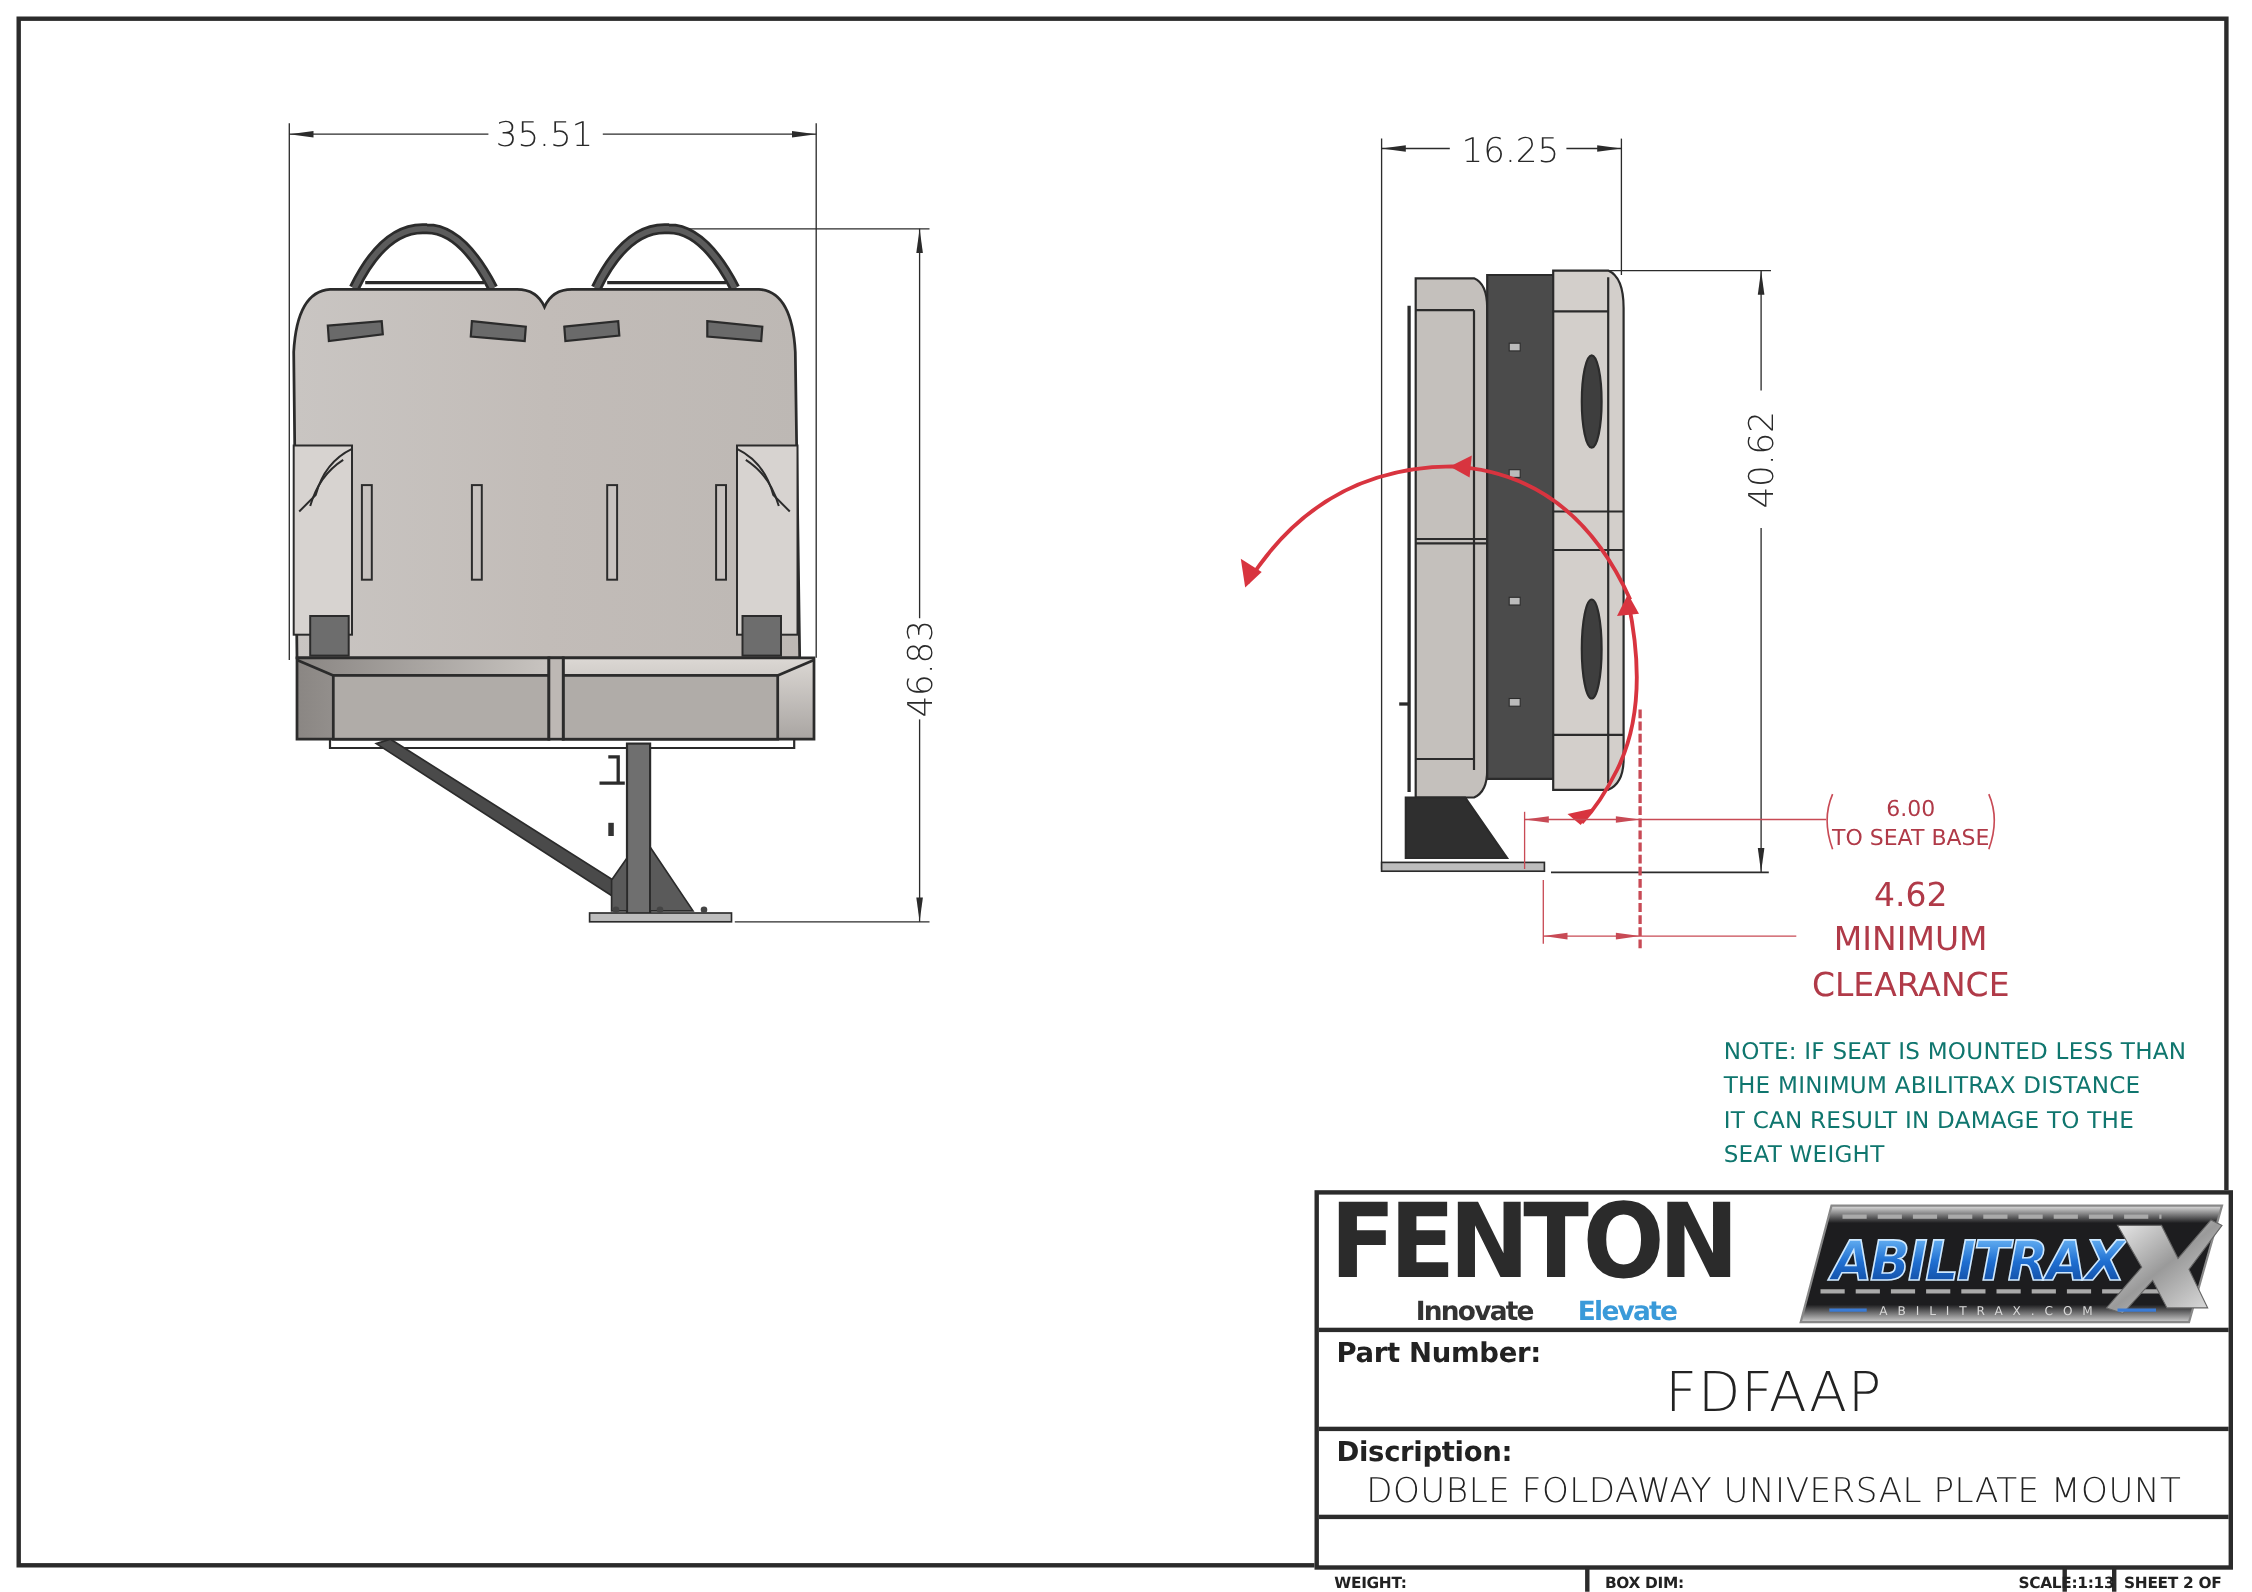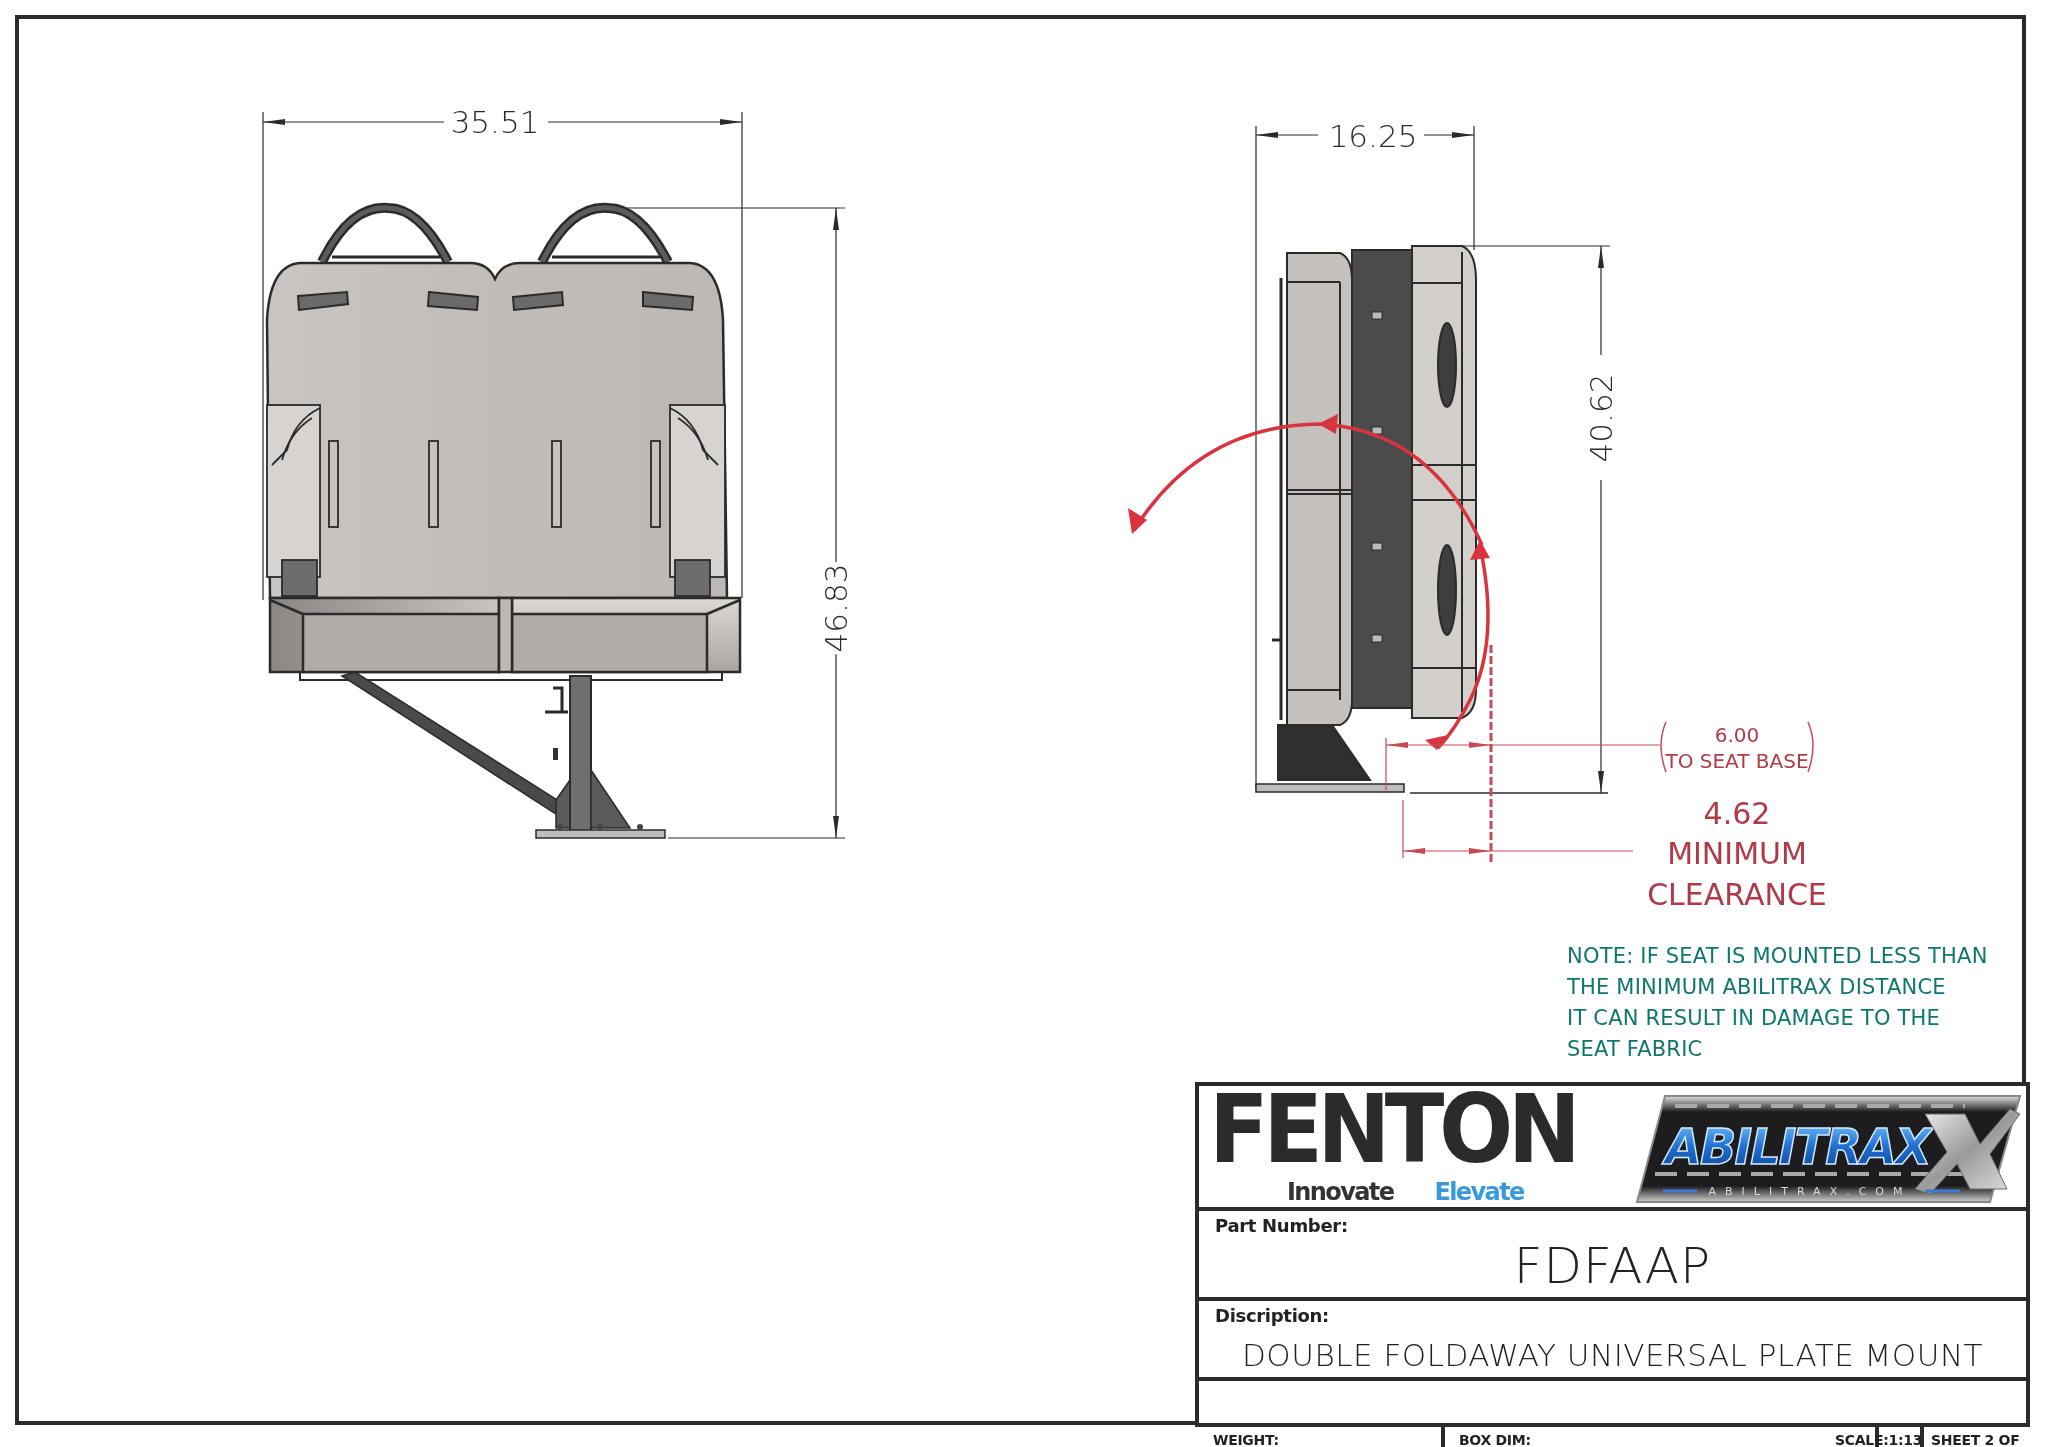--- a/index.html
+++ b/index.html
@@ -17,21 +17,21 @@
 
   
   .tb { position:absolute; left:1195px; top:1082px; width:835px; height:345px;
         border:4px solid #2b2b2b; box-sizing:border-box; background:#fff; }
   .tb-row { position:absolute; left:0; right:0; border-bottom:4px solid #2b2b2b; box-sizing:border-box;padding-left:24px; }
   .tb-logos { top:0; height:125px; }
   .tb-part { top:125px; height:90px; }
   .tb-desc { top:215px; height:80px; }
   .tb-foot { top:311px; height:30px; border-bottom:none; }
   .tb-label { position:absolute; left:16px; top:4px; font-family:"DejaVu Sans", sans-serif;
-              font-weight:bold; font-size:18px; color:#222; letter-spacing:-0.3px; }
+              font-weight:bold; font-size:25px; color:#222; letter-spacing:-0.3px; }
   .tb-value { position:absolute; left:0; right:0; text-align:center;
               font-family:"DejaVu Sans", sans-serif; font-weight:300; color:#222; }
   .tb-part .tb-value { top:26px; font-size:50px; letter-spacing:1px; }
   .tb-desc .tb-value { top:36px; font-size:31px; letter-spacing:0.5px; }
   .cell { position:absolute; top:0; height:30px; box-sizing:border-box;
           font-family:"DejaVu Sans", sans-serif; font-weight:bold; font-size:14px;
           line-height:30px; padding-left:14px; color:#222; letter-spacing:-0.3px;margin-top:28px; }
   .cell.b { border-right:4px solid #2b2b2b; }
 
   .fenton { position:absolute; left:10px; top:4px; width:375px; height:80px;
@@ -246,21 +246,21 @@
   <text class="redtxt" x="1737" y="768" font-size="20" text-anchor="middle">TO SEAT BASE</text>
   <text class="redtxt" x="1737" y="824" font-size="30" text-anchor="middle">4.62</text>
   <text class="redtxt" x="1737" y="864" font-size="30" text-anchor="middle">MINIMUM</text>
   <text class="redtxt" x="1737" y="905" font-size="30" text-anchor="middle">CLEARANCE</text>
 </svg>
 
 <div class="note">
   <div>NOTE: IF SEAT IS MOUNTED LESS THAN</div>
   <div>THE MINIMUM ABILITRAX DISTANCE</div>
   <div>IT CAN RESULT IN DAMAGE TO THE</div>
-  <div>SEAT FABRIC</div>
+  <div>SEAT WEIGHT</div>
 </div>
 
 <div class="tb">
   <div class="tb-row tb-logos">
     <div class="fenton">FENTON</div>
     <div class="tagline">
       <span class="tag-a">Innovate</span><span class="tag-b">Elevate</span>
     </div>
     <svg class="abx" viewBox="0 0 390 110">
       <polygon points="30,2 385,2 355,108 2,108" fill="url(#abxbg)" stroke="#888" stroke-width="2"></polygon>

